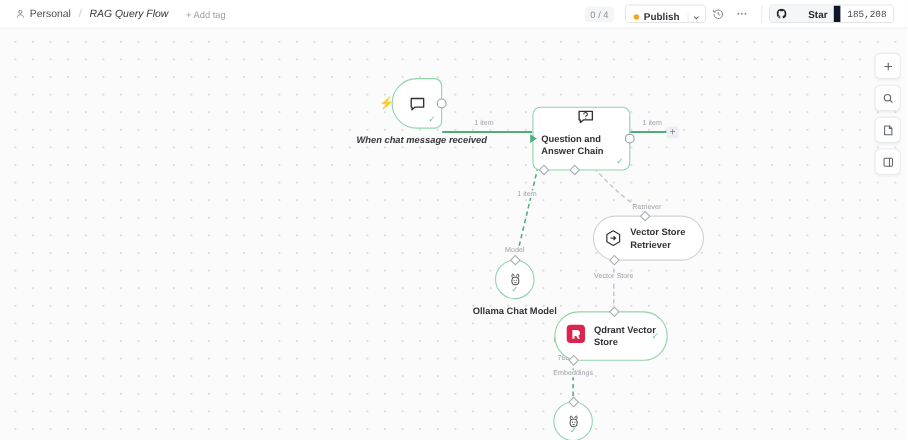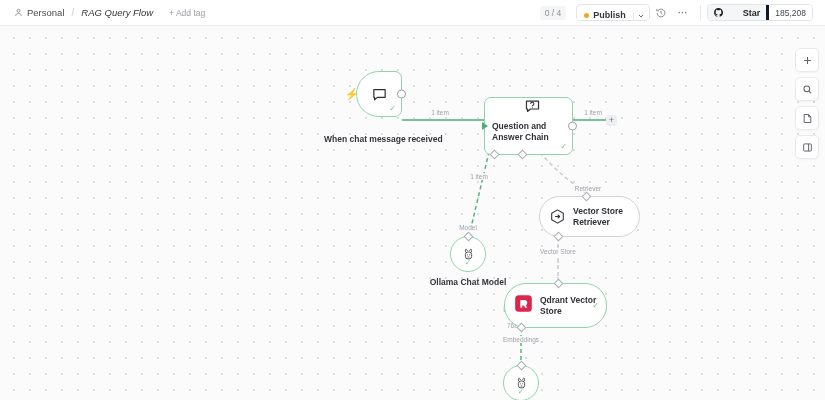--- a/index.html
+++ b/index.html
@@ -71,21 +71,22 @@
     margin-right: 12px;
   }
   .star-left {
     display: flex; align-items: center; gap: 20px;
     padding: 0 6px; background: #f5f6f8; font-size: 9px;
     color: #25282c; font-weight: bold; cursor: pointer;
   }
   .star-count {
     display: flex; align-items: center; padding: 0 6px;
     background: #ffffff; font-size: 8.5px; color: #43464c;
-    border-left: 3px solid #0f172a;
+    border-left: 6px solid #0f172a;
+    font-family: Liberation Mono, monospace;
   }
 
   
   .tabs {
     position: absolute; top: 30px; left: 338px;
     display: flex; align-items: center; gap: 2px;
     background: #f3f4f6; border-radius: 5px; padding: 2px;
     z-index: 25;
   }
   .tab {
@@ -290,21 +291,21 @@
 
     <div class="node" style="left:356px; top:45px;">
       <div class="trigger-box">
         <span class="bolt">⚡</span>
         <svg width="17" height="17" viewBox="0 0 24 24" fill="none" stroke="#2f3136" stroke-width="1.7" stroke-linejoin="round">
           <path d="M4 5h16v11H9l-4 3.5V16H4z"></path>
         </svg>
         <span class="check">✓</span>
         <span class="port-out"></span>
       </div>
-      <div class="node-caption" style="top:63px; width:110px;">When chat message received</div>
+      <div class="node-caption" style="top:51px; width:110px;font-style:italic;">When chat message received</div>
     </div>
 
     <div class="node" style="left:484px; top:71px;">
       <div class="box-node" style="width:89px; height:58px; padding-left:7px; gap:6px;flex-direction:column;">
         <span class="port-in"></span>
         <svg width="17" height="17" viewBox="0 0 24 24" fill="none" stroke="#2f3136" stroke-width="1.7" stroke-linejoin="round" style="flex:0 0 auto;">
           <path d="M3.5 4.5h17v11H9l-4 3.5V15.5H3.5z"></path>
           <path d="M9.4 8.3a2.3 2.3 0 1 1 2.6 2.3v1" stroke-width="1.5"></path>
           <circle cx="12" cy="13.4" r=".7" fill="#2f3136" stroke="none"></circle>
         </svg>

